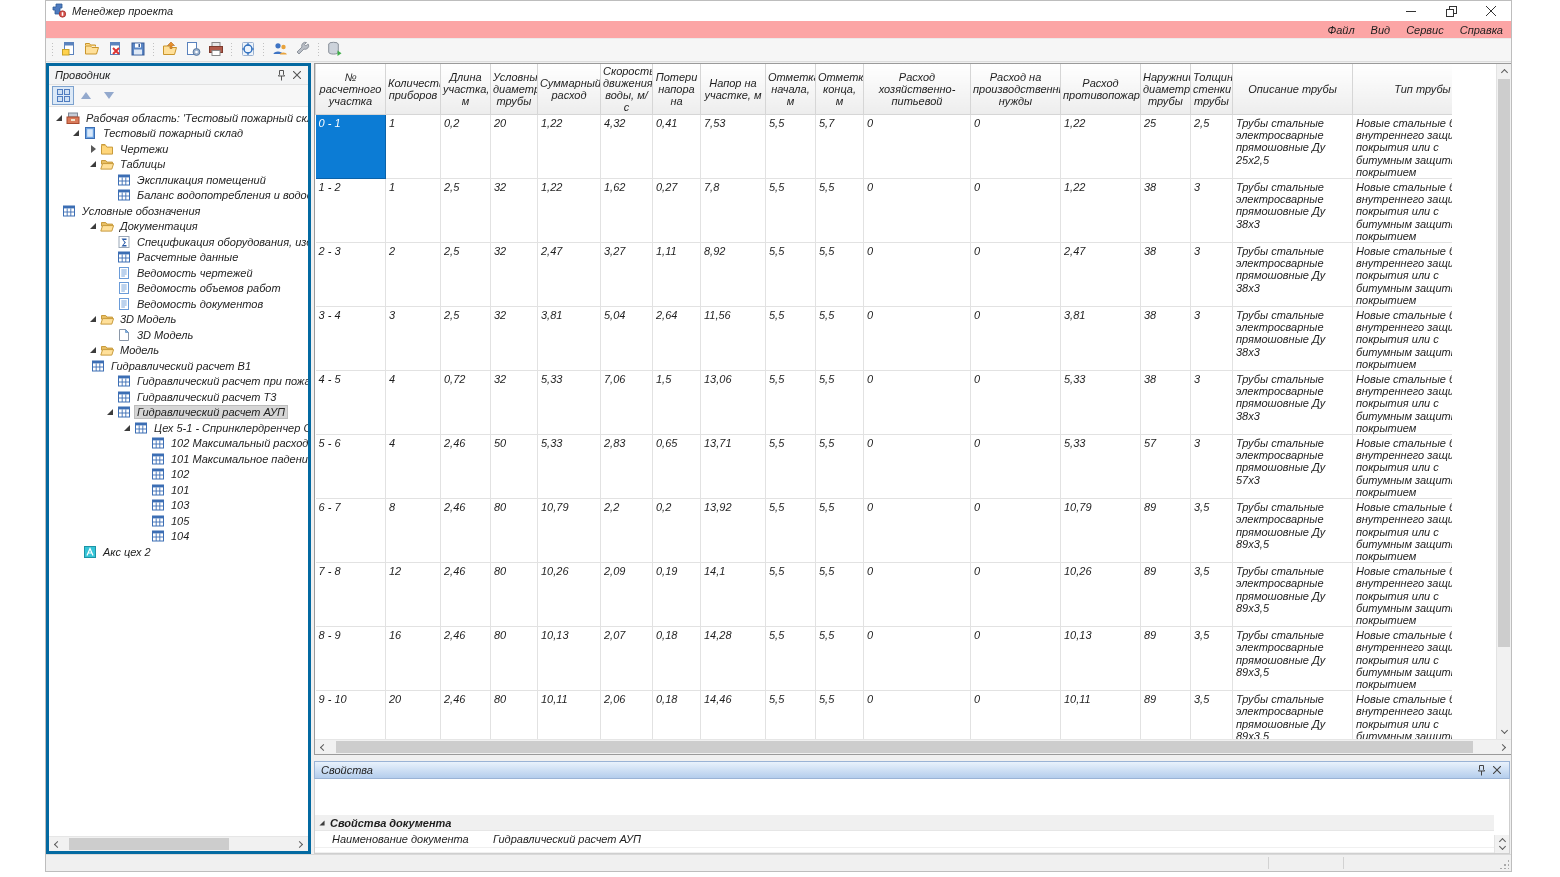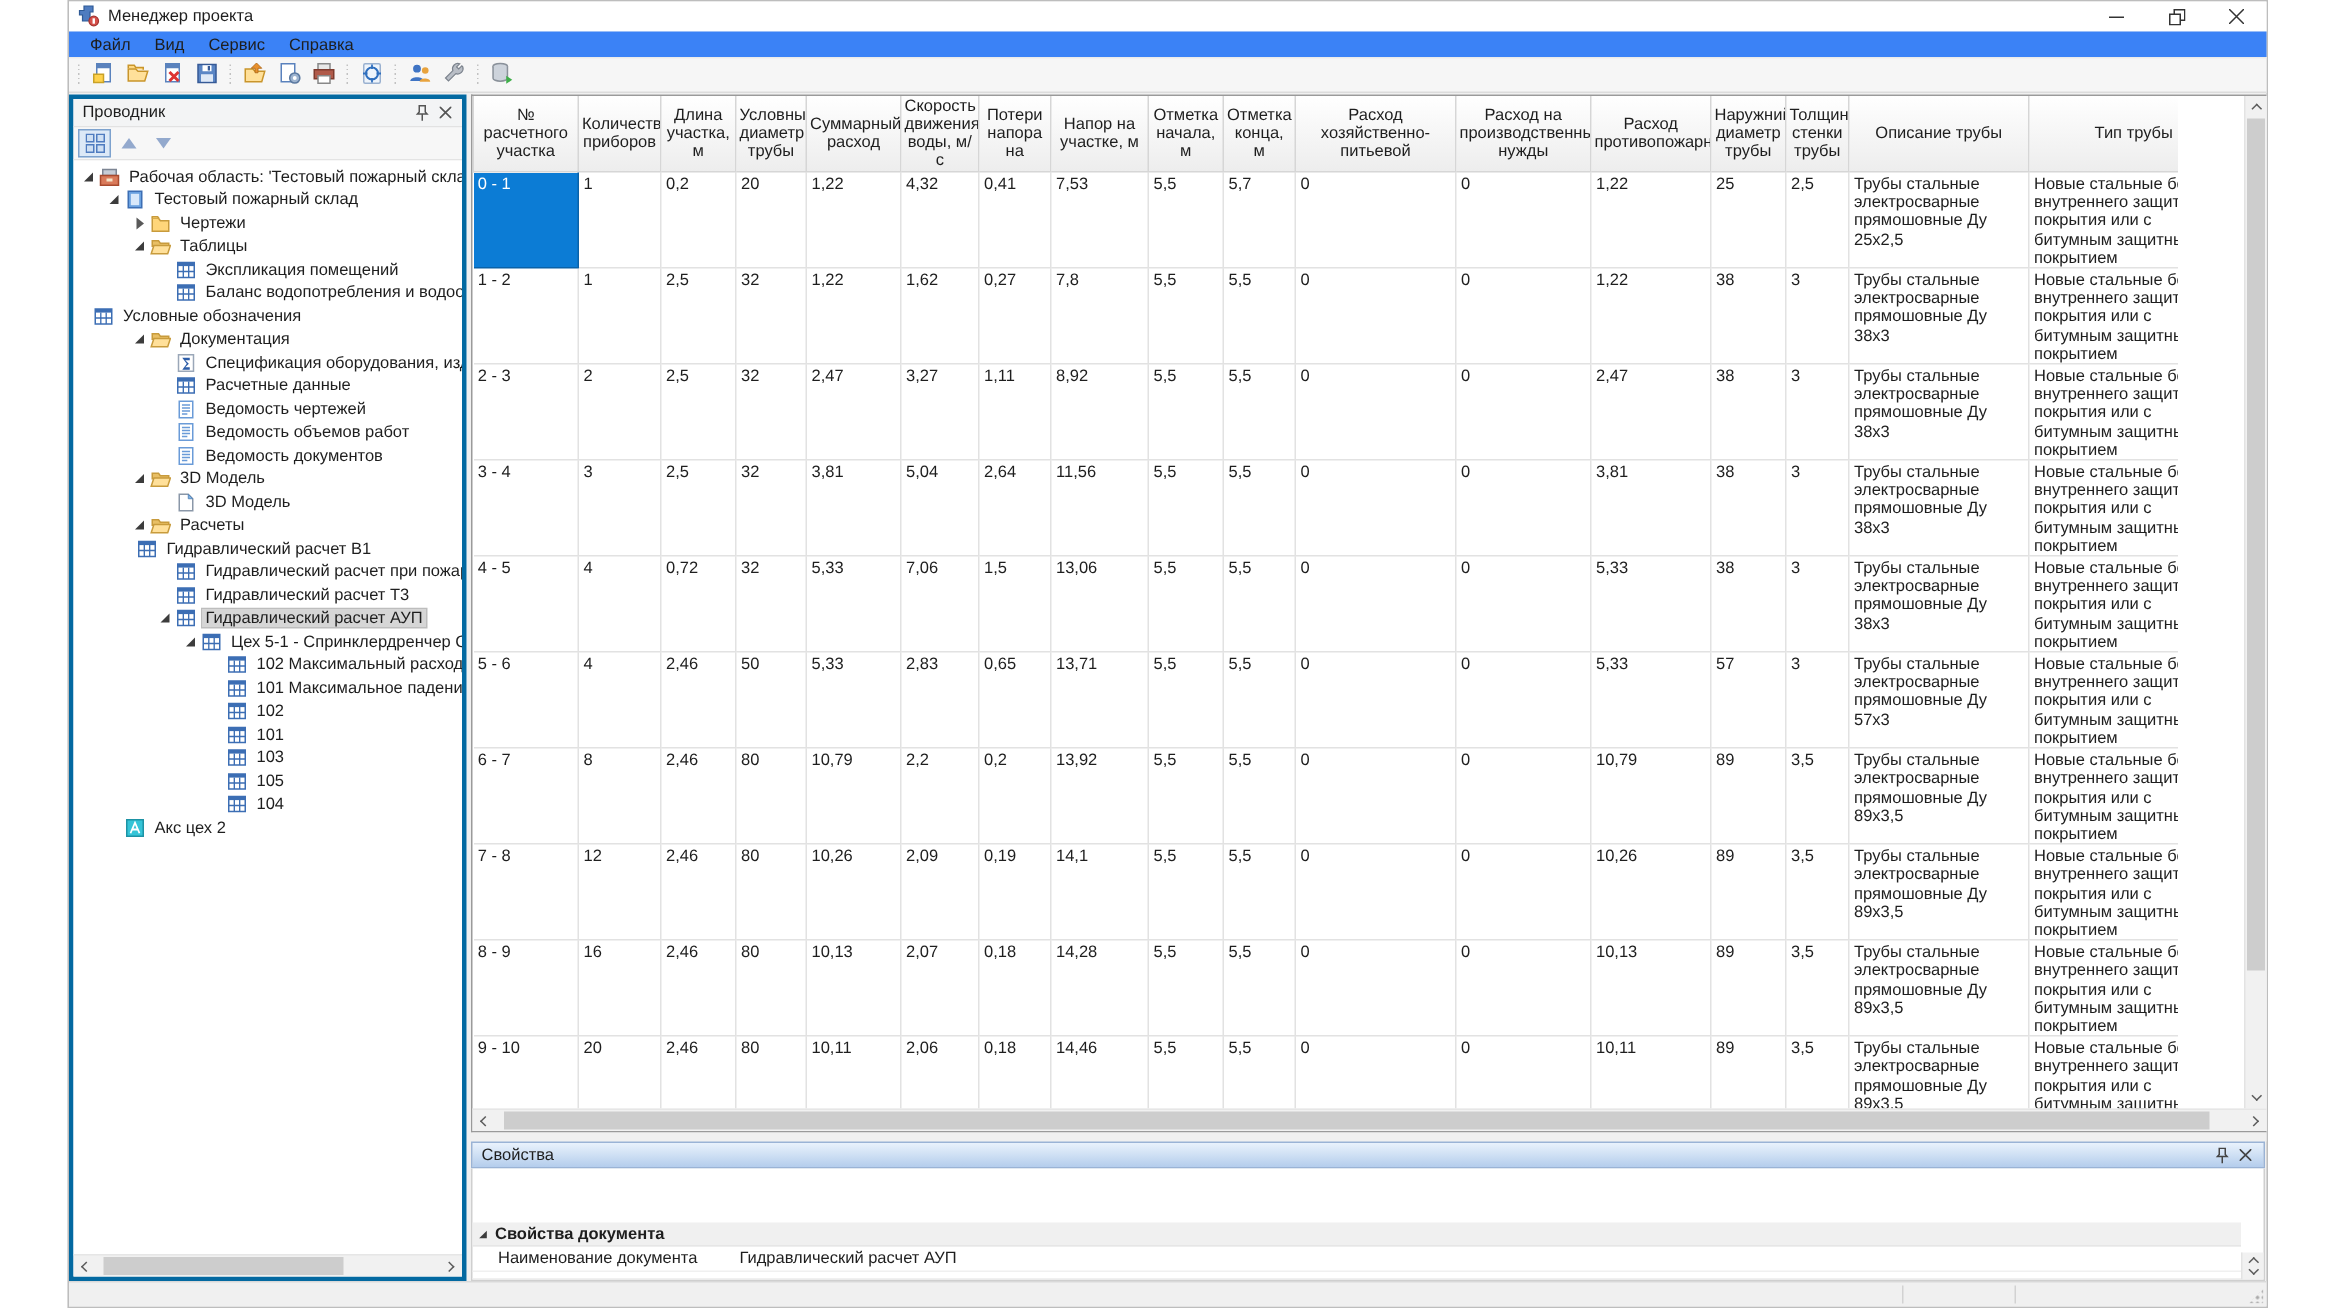--- a/index.html
+++ b/index.html
@@ -1,29 +1,29 @@
 <!DOCTYPE html>
 <html><head>
 <meta charset="utf-8">
 <style>
   * { box-sizing: border-box; }
   html,body { margin:0; padding:0; background:#fff; }
   body { width:1560px; height:877px; position:relative; font-family:"Liberation Sans",sans-serif; font-size:11px; color:#1e1e1e; overflow:hidden; }
 
-  .app { position:absolute; left:45px; top:0; width:1467px; height:872px; background:#f0f0f0; border:1px solid #bdbdbd; display:flex; flex-direction:column; }
+  .app { position:absolute; left:45px; top:0; width:1467px; height:872px; background:#f0f0f0; border:1px solid #bdbdbd; display:flex; flex-direction:column;font-style:italic; }
 
   
   .titlebar { height:20px; background:#fff; display:flex; align-items:center; padding-left:5px; flex:none; }
   .titlebar .app-ic { width:16px; height:16px; margin-right:5px; flex:none; }
   .title-text { font-size:11px; }
   .wincontrols { margin-left:auto; display:flex; height:100%; }
   .winbtn { width:40px; height:20px; display:flex; align-items:center; justify-content:center; color:#333; font-size:12px; }
 
   
-  .menubar { height:17px; background:#3b82f6; display:flex; align-items:center; padding-left:6px; flex:none; }
+  .menubar { height:17px; background:#fca5a5; display:flex; align-items:center; padding-left:6px; flex:none;justify-content:flex-end; }
   .menu-item { padding:1px 8px; }
 
   
   .toolbar { height:24px; background:#f6f6f6; border-top:1px solid #ebebeb; border-bottom:1px solid #dcdcdc; display:flex; align-items:center; flex:none; padding-left:2px; }
   .tgroup { display:flex; align-items:center; height:100%; }
   .tgrip { width:4px; height:15px; margin:0 3px 0 2px; background-image:repeating-linear-gradient(to bottom,#c2c2c2 0 1px,transparent 1px 3px); background-size:1px 100%; background-repeat:no-repeat; background-position:center; }
   .tbtn { width:23px; height:21px; display:flex; align-items:center; justify-content:center; border-radius:2px; }
   .tbtn svg { width:16px; height:16px; }
 
   
@@ -445,21 +445,21 @@
           <div class="tree-row" style="padding-left: 38px;">
             <span class="tw">
               <span class="exp-open"></span>
             </span>
             <span class="ti">
               <svg viewBox="0 0 14 14">
                 <path d="M1.5 3.5h4.2l1.2 1.6h5.6v2H1.5z" fill="#e8bf65" stroke="#c89b3c"></path>
                 <path d="M0.8 12.1l1.8-5.5h11l-1.8 5.5z" fill="#ffe09a" stroke="#c89b3c"></path>
               </svg>
             </span>
-            <span class="lbl">Расчеты</span>
+            <span class="lbl">Модель</span>
           </div>
           <div class="tree-row" style="padding-left: 29px;">
             <span class="tw"></span>
             <span class="ti">
               <svg viewBox="0 0 14 14">
                 <rect x="1.5" y="2" width="11" height="10" fill="#fff" stroke="#3c6eb4"></rect>
                 <rect x="1.5" y="2" width="11" height="2.4" fill="#3c6eb4"></rect>
                 <path d="M5.2 4.4v7.6 M8.8 4.4v7.6 M1.5 8h11" stroke="#3c6eb4" stroke-width="0.9" fill="none"></path>
               </svg>
             </span>

